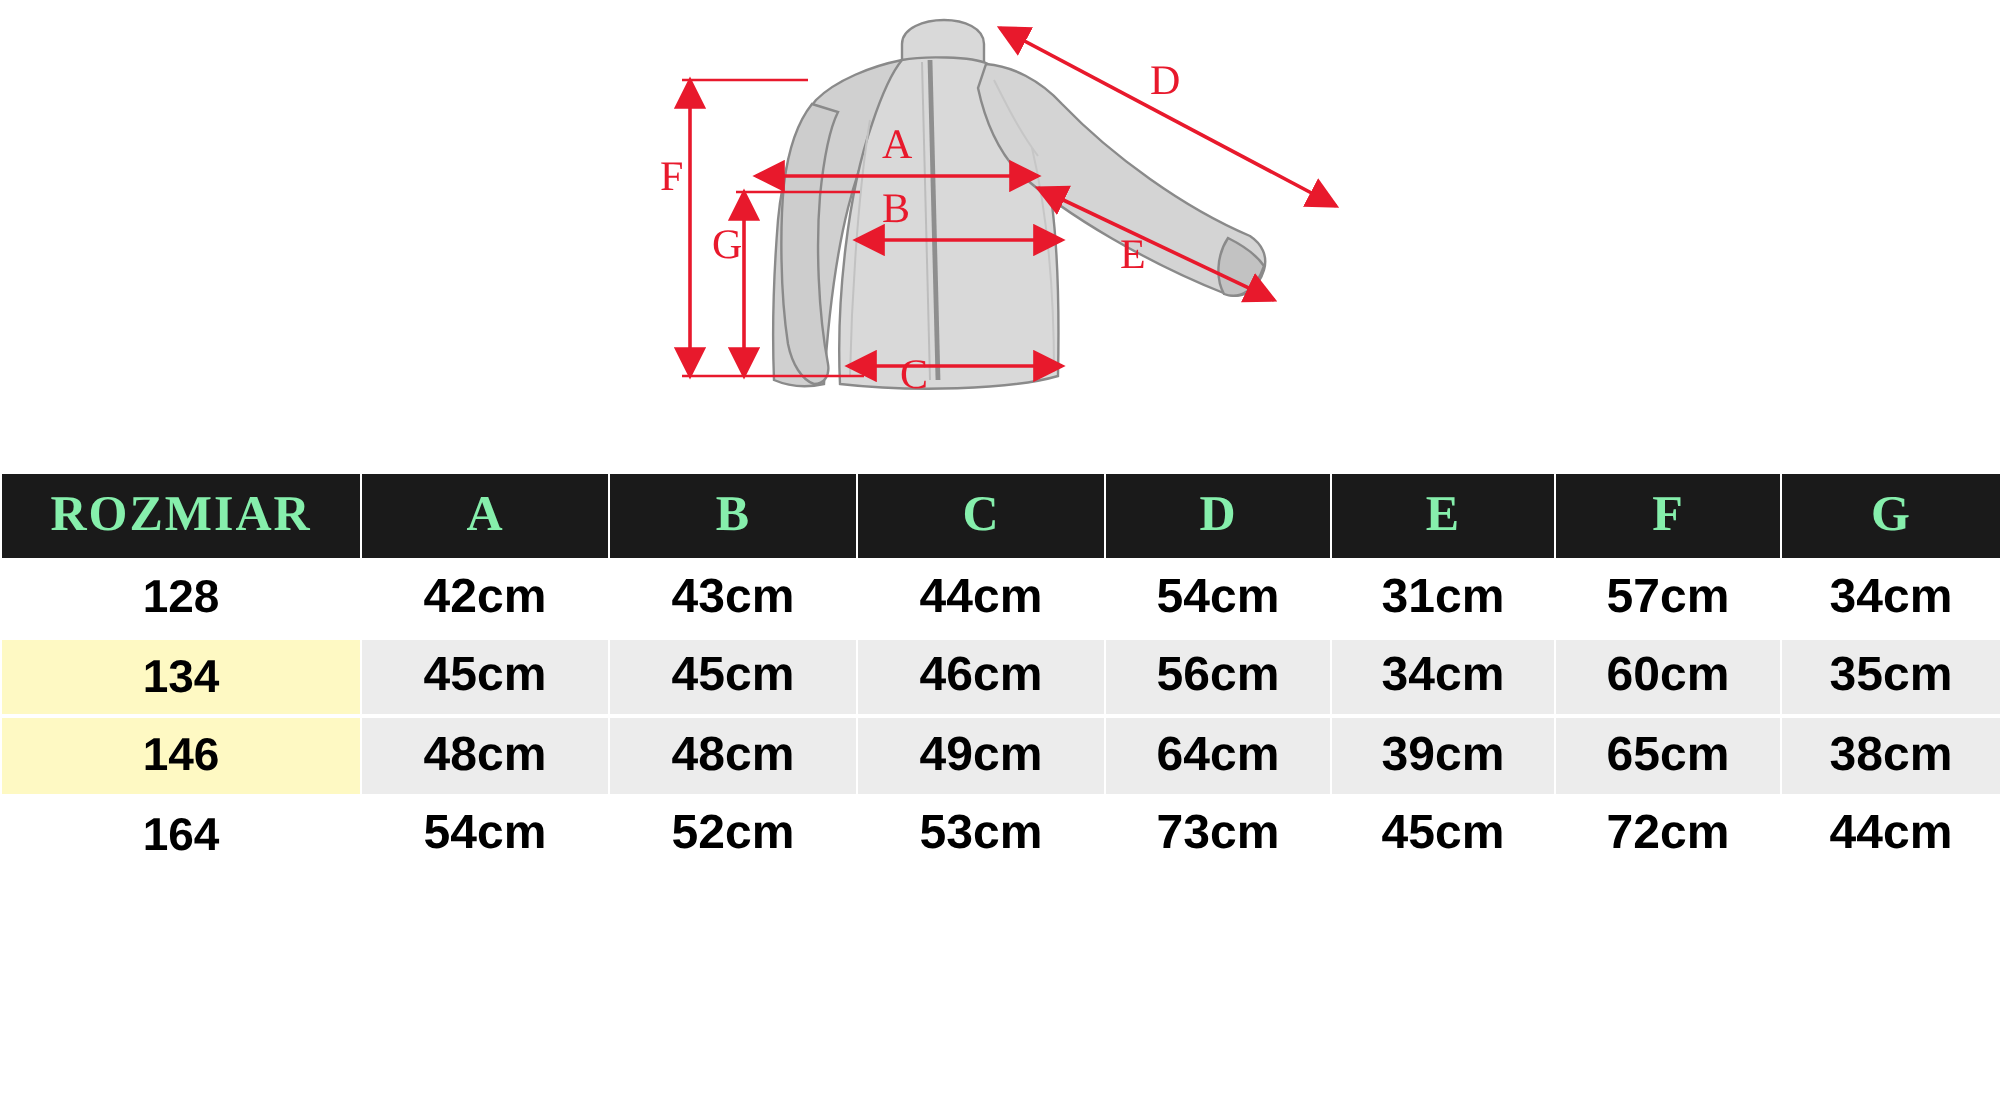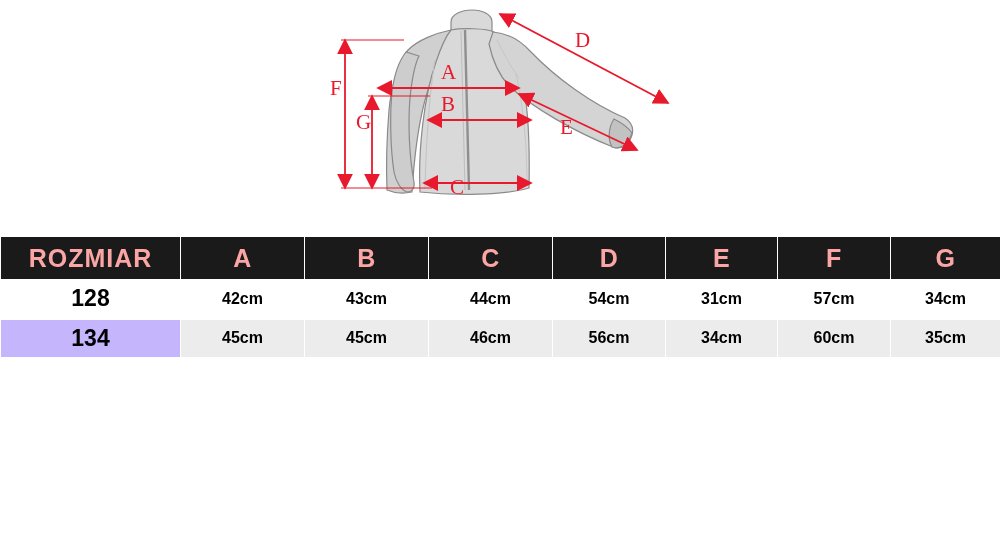--- a/index.html
+++ b/index.html
@@ -53,41 +53,42 @@
     text-align: center;
     font-family: "Liberation Sans", sans-serif;
     font-weight: bold;
     padding: 0;
     height: 37.5px;
     overflow: hidden;
     white-space: nowrap;
   }
   #size-table thead th {
     background: #1a1a1a;
-    color: #fca5a5;
+    color: #86efac;
     font-size: 25px;
     height: 42px;
     letter-spacing: 0.5px;
+    font-family: Liberation Serif, serif;
   }
   #size-table thead th.first-col {
     font-size: 25px;
     letter-spacing: 1px;
   }
   #size-table tbody tr.odd td { background: #ffffff; }
   #size-table tbody tr.even td { background: #ececec; }
   #size-table tbody td {
     color: #000000;
-    font-size: 16px;
+    font-size: 24px;
   }
   #size-table tbody td.size-col {
     font-size: 23px;
     background: inherit;
   }
   #size-table tbody tr.odd td.size-col { background: #ffffff; }
-  #size-table tbody tr.even td.size-col { background: #c4b5fd; }
+  #size-table tbody tr.even td.size-col { background: #fef9c3; }
   
   col.c0 { width: 180px; }
   col.c1 { width: 124px; }
   col.c2 { width: 124px; }
   col.c3 { width: 124px; }
   col.c4 { width: 113px; }
   col.c5 { width: 112px; }
   col.c6 { width: 113px; }
   col.c7 { width: 110px; }
   #size-table tbody td {
@@ -213,16 +214,36 @@
       <tr class="even">
         <td class="size-col">134</td>
         <td>45cm</td>
         <td>45cm</td>
         <td>46cm</td>
         <td>56cm</td>
         <td>34cm</td>
         <td>60cm</td>
         <td>35cm</td>
       </tr>
+      <tr class="even">
+        <td class="size-col">146</td>
+        <td>48cm</td>
+        <td>48cm</td>
+        <td>49cm</td>
+        <td>64cm</td>
+        <td>39cm</td>
+        <td>65cm</td>
+        <td>38cm</td>
+      </tr>
+      <tr class="odd">
+        <td class="size-col">164</td>
+        <td>54cm</td>
+        <td>52cm</td>
+        <td>53cm</td>
+        <td>73cm</td>
+        <td>45cm</td>
+        <td>72cm</td>
+        <td>44cm</td>
+      </tr>
     </tbody>
   </table>
 
 </div>
 
 </body></html>

